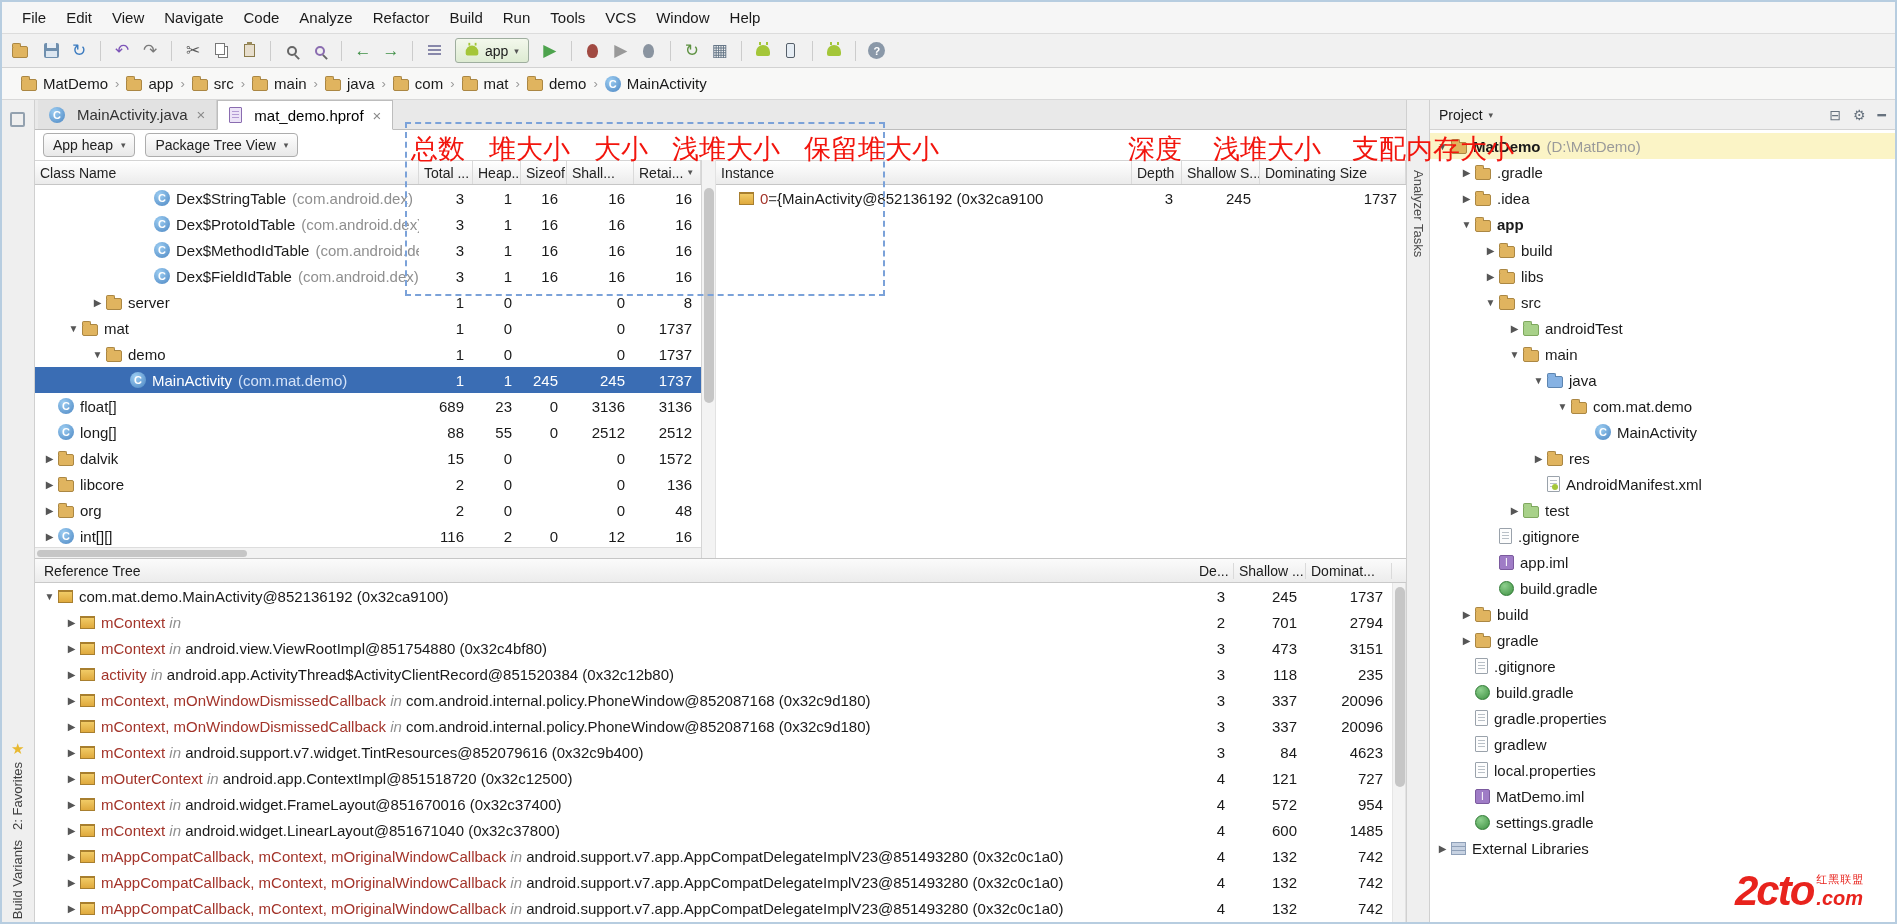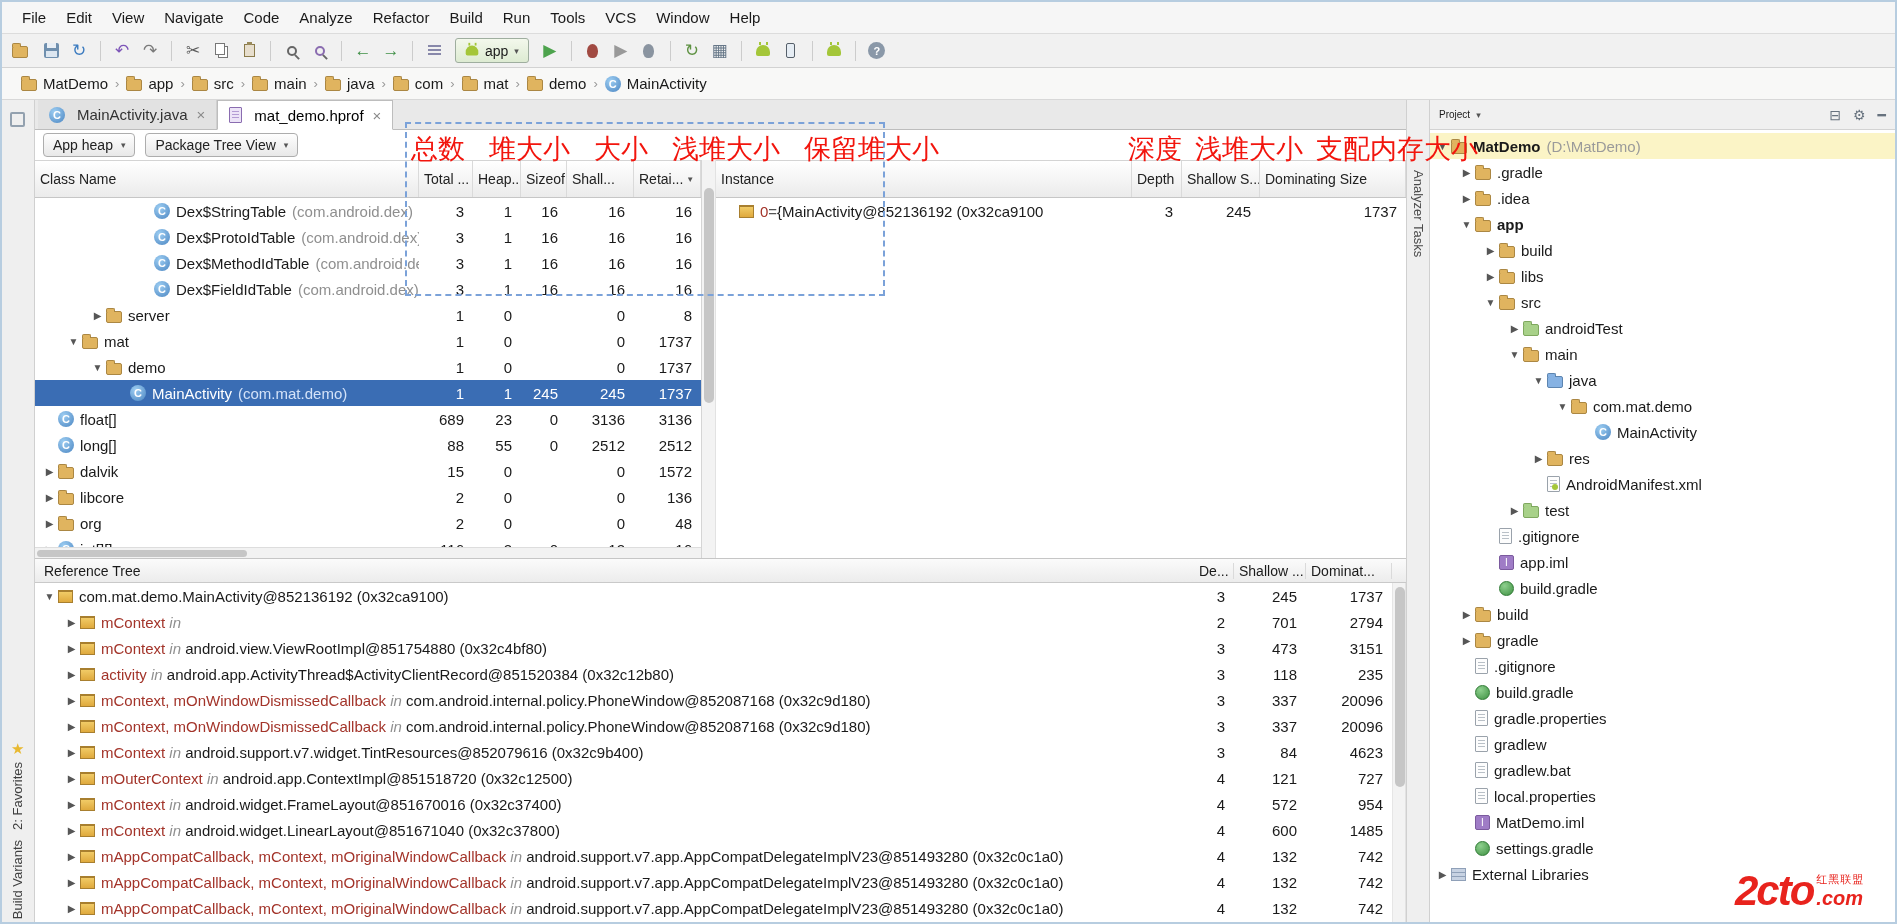--- a/index.html
+++ b/index.html
@@ -39,21 +39,21 @@
 
   
   .hprof-toolbar{height:30px;display:flex;align-items:center;gap:10px;padding-left:8px;background:#fff}
   .combo{height:24px;display:flex;align-items:center;gap:8px;padding:0 9px;background:linear-gradient(#fefefe,#e8e8e8);
     border:1px solid #adadad;border-radius:4px;font-size:14px;color:#222}
   .combo .arr{font-size:9px;color:#555}
 
   
   .top-split{display:flex;height:398px;flex:none}
   .class-panel{width:667px;display:flex;flex-direction:column;border-right:1px solid #d5d5d5;flex:none;min-width:0}
-  .thead{height:38px;display:flex;background:linear-gradient(#ffffff,#ebebeb);border-top:1px solid #d4d4d4;
+  .thead{height:25px;display:flex;background:linear-gradient(#ffffff,#ebebeb);border-top:1px solid #d4d4d4;
     border-bottom:1px solid #c6c6c6;font-size:14px;color:#222;flex:none}
   .th{display:flex;align-items:center;padding:0 5px;border-right:1px solid #dadada;overflow:hidden;white-space:nowrap;flex:none}
   .th.grow{flex:1;min-width:0}
   .c-total{width:54px}.c-heap{width:48px}.c-sizeof{width:46px}.c-shallow{width:67px}.c-retained{width:67px}
   .i-depth{width:50px}.i-shallow{width:78px}.i-dominating{width:146px}
   .r-de{width:40px}.r-shl{width:72px}.r-dom{width:86px}.r-sp{width:14px;border:none}
   .sort{font-size:8px;color:#555;margin-left:3px}
   .crows,.irows{flex:1;overflow:hidden;background:#fff;min-height:0}
   .crow,.irow,.rrow{height:26px;display:flex;align-items:center}
   .tname{flex:1;display:flex;align-items:center;overflow:hidden;white-space:nowrap;min-width:0}
@@ -75,21 +75,21 @@
   .ref-panel{flex:1;display:flex;flex-direction:column;min-height:0}
   .ref-head{height:25px;display:flex;align-items:center;background:linear-gradient(#fbfbfb,#ececec);
     border-top:1px solid #c6c6c6;border-bottom:1px solid #c9c9c9;font-size:14px;flex:none}
   .ref-title{flex:1;padding-left:9px;min-width:0}
   .rrows{flex:1;overflow:hidden;position:relative;min-height:0}
   .rv{position:absolute;right:0;top:0;bottom:0;border-left:1px solid #e6e6e6}
 
   
   .project-panel{flex:1;display:flex;flex-direction:column;background:#fff;min-width:0}
   .project-header{height:30px;display:flex;align-items:center;background:#f0f0f0;border-bottom:1px solid #d3d3d3;padding:0 9px;gap:6px;flex:none}
-  .ph-title{font-size:10px}
+  .ph-title{font-size:14px}
   .ph-arr{font-size:9px;color:#555}
   .ph-icons{margin-left:auto;display:flex;gap:12px;color:#67727e;font-size:14px}
   .ptree{flex:1;overflow:hidden;padding-top:3px}
   .prow{height:26px;display:flex;align-items:center;white-space:nowrap;overflow:hidden}
   .prow .suffix{color:#9a9a9a;margin-left:6px}
   .prow.bold .lbl{font-weight:bold}
   .prow.hl{background:#fbf4c6}
 
   
   .ic{flex:none;margin-right:6px;display:inline-block}
@@ -126,21 +126,21 @@
   .sh-android::before{content:"";position:absolute;top:-3px;left:3px;width:2px;height:3px;background:#a4c639;box-shadow:7px 0 0 #a4c639}
   .sh-android.small{transform:scale(0.9)}
   .sh-phone{width:9px;height:15px;border:1px solid #56606a;border-radius:2px;background:#e6edf4;display:inline-block}
   .sh-help{width:17px;height:17px;border-radius:50%;background:#8a98a8;color:#fff;font-size:11px;font-weight:bold;
     display:inline-flex;align-items:center;justify-content:center}
 
   
   .dashed-rect{position:absolute;left:403px;top:120px;width:480px;height:174px;border:2px dashed #7ba2d9;z-index:55;pointer-events:none}
   .ann{position:absolute;display:flex;color:#f2150d;font-size:27px;white-space:nowrap;z-index:60;pointer-events:none}
   #ann-left{left:409px;top:129px;gap:24px}
-  #ann-right{left:1126px;top:129px;gap:13px}
+  #ann-right{left:1126px;top:129px;gap:31px}
   .watermark{position:absolute;left:1733px;top:868px;display:flex;align-items:flex-start;color:#e8231d;z-index:70}
   .wm-brand{font-size:42px;line-height:1;font-weight:bold;font-style:italic;letter-spacing:-2px}
   .wm-col{display:flex;flex-direction:column;margin-left:3px;margin-top:2px}
   .wm-slogan{font-size:11px;letter-spacing:1px}
   .wm-dotcom{font-size:20px;font-weight:bold;font-style:italic;line-height:1.1}
 </style>
 </head>
 <body>
 
 <div class="window">
@@ -844,25 +844,20 @@
             <span class="lbl">gradle.properties</span>
           </div>
           <div class="prow" style="padding-left: 28px;">
             <span class="arrow"></span>
             <span class="ic ic-page"></span>
             <span class="lbl">gradlew</span>
           </div>
           <div class="prow" style="padding-left: 28px;">
             <span class="arrow"></span>
             <span class="ic ic-page"></span>
-            <span class="lbl">gradlew.bat</span>
-          </div>
-          <div class="prow" style="padding-left: 28px;">
-            <span class="arrow"></span>
-            <span class="ic ic-page"></span>
             <span class="lbl">local.properties</span>
           </div>
           <div class="prow" style="padding-left: 28px;">
             <span class="arrow"></span>
             <span class="ic ic-iml">I</span>
             <span class="lbl">MatDemo.iml</span>
           </div>
           <div class="prow" style="padding-left: 28px;">
             <span class="arrow"></span>
             <span class="ic ic-gradle"></span>

